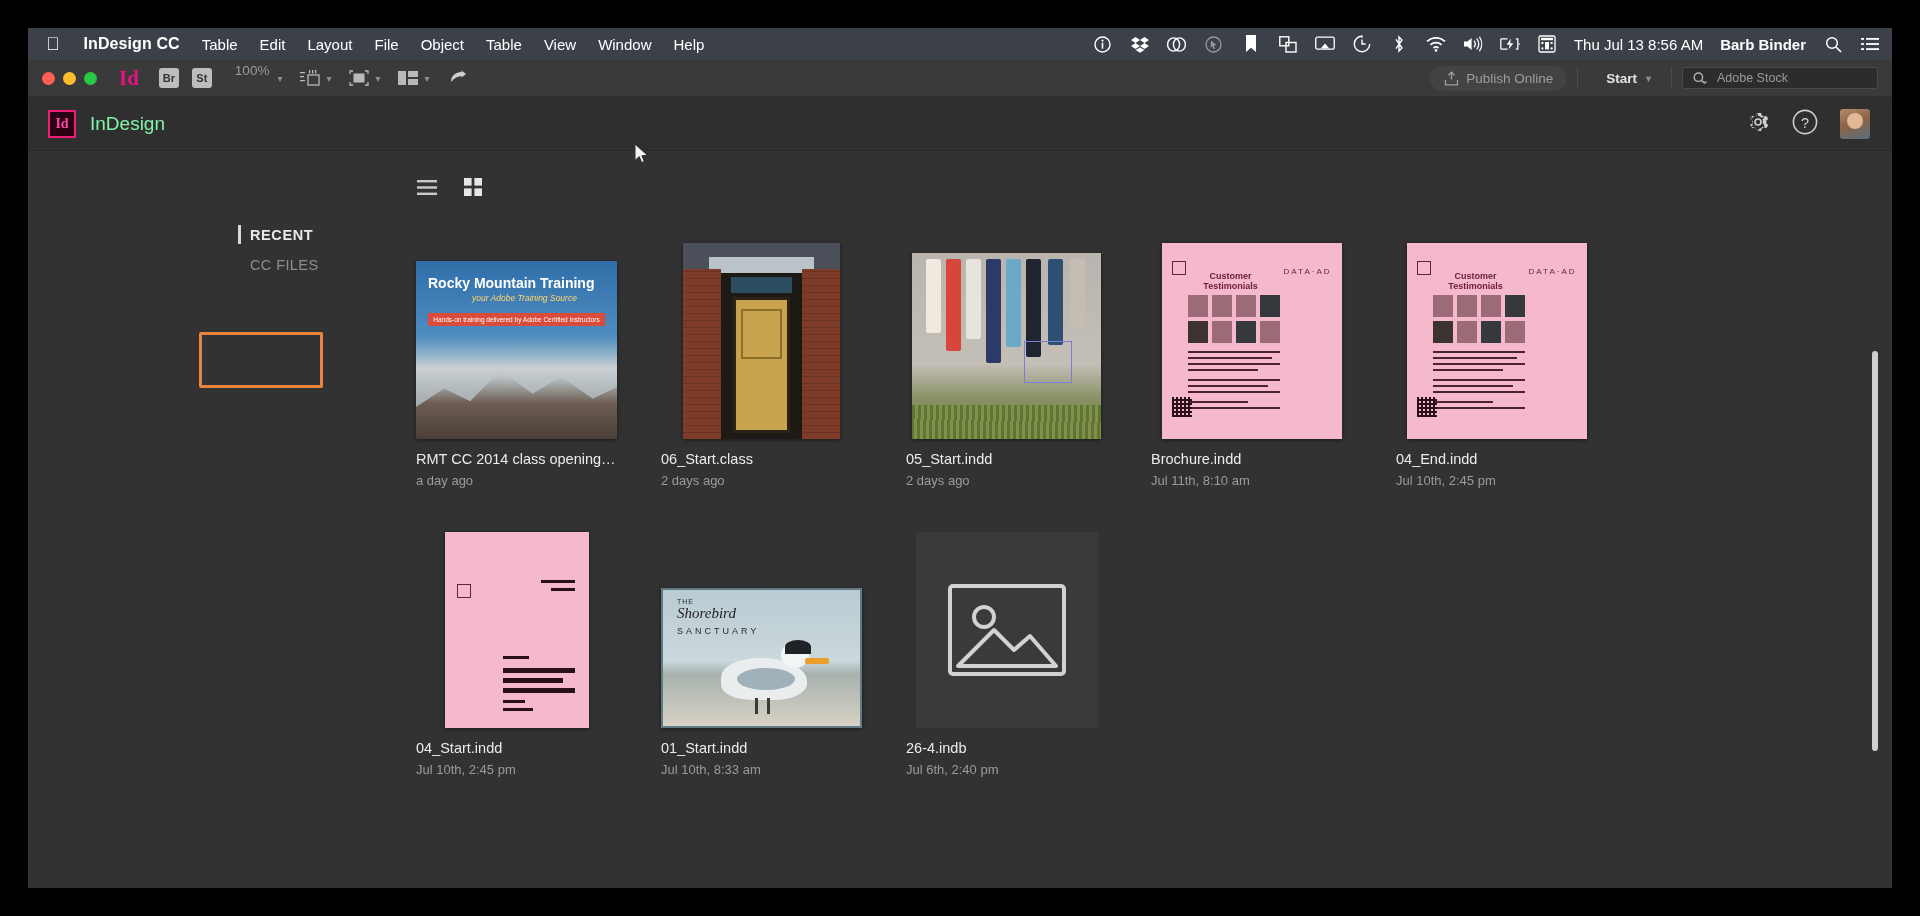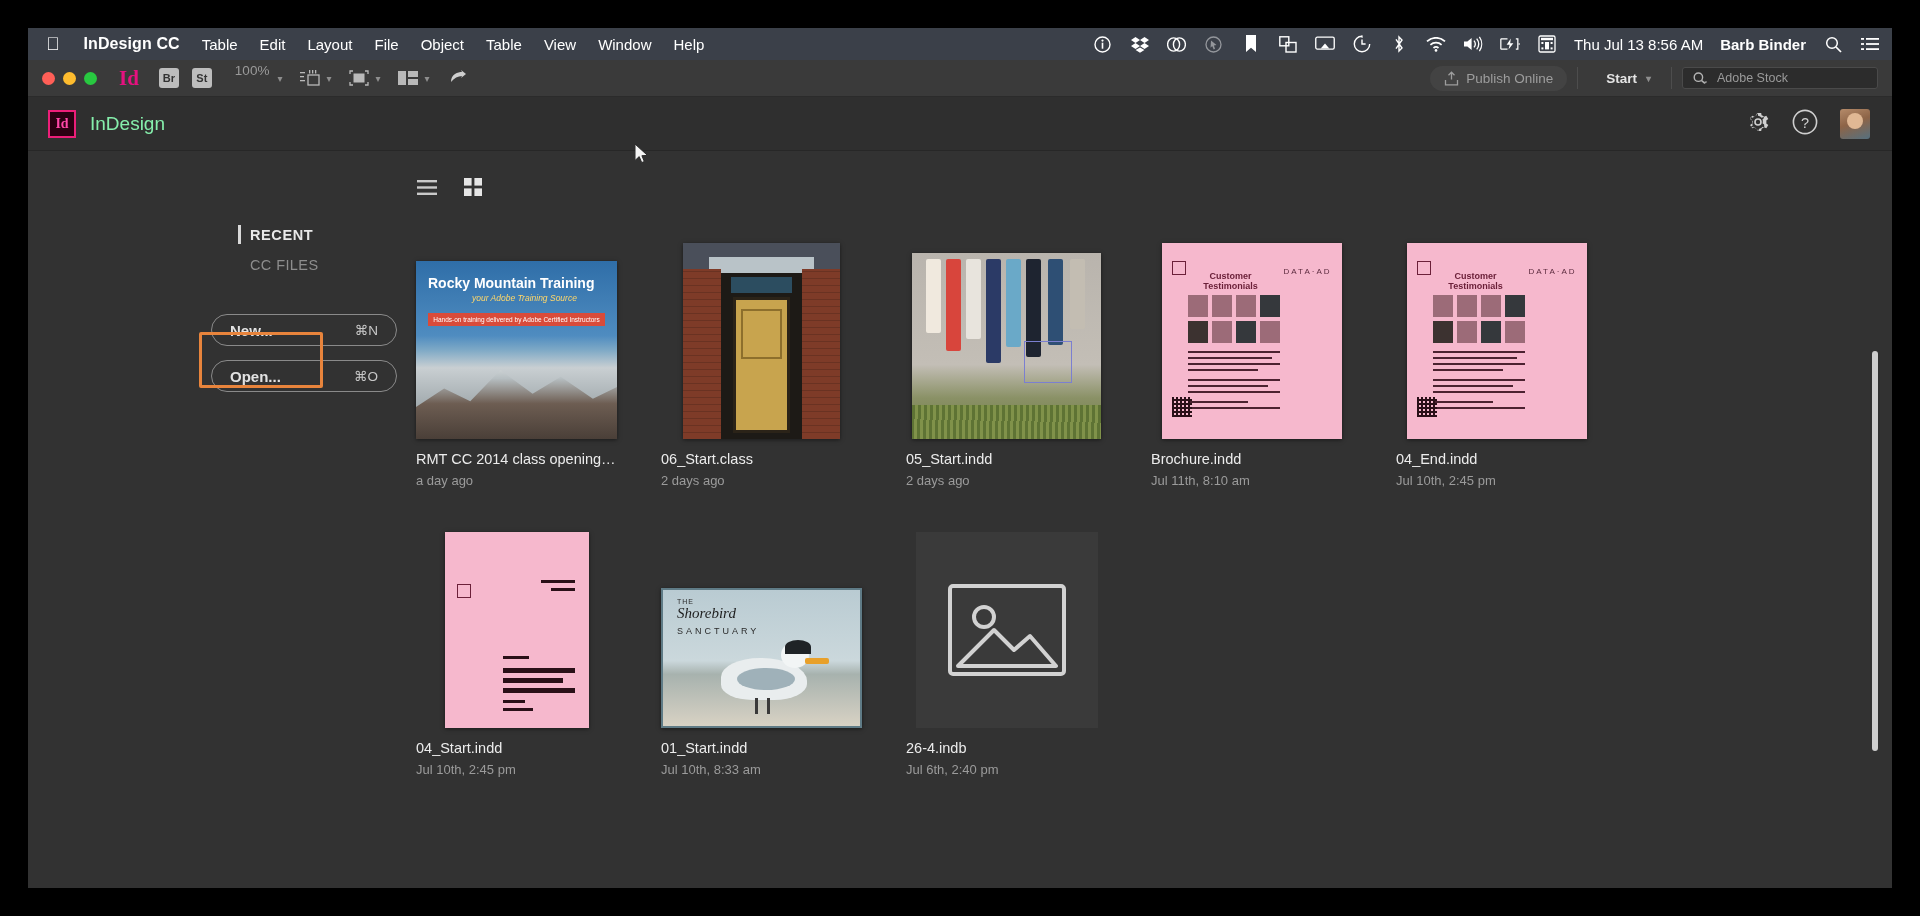--- a/index.html
+++ b/index.html
@@ -417,30 +417,20 @@
       <div class="sidebar">
         <div class="side-tab">
           <span class="bar"></span>
           <span class="side-label">RECENT</span>
         </div>
         <div class="side-tab2">
           <span class="side-label muted">CC FILES</span>
         </div>
         <div class="hl-box"></div>
 
-        <div class="sidebtns">
-          <div class="sbtn">
-            <span>New...</span>
-            <span class="key">⌘N</span>
-          </div>
-          <div class="sbtn">
-            <span>Open...</span>
-            <span class="key">⌘O</span>
-          </div>
-        </div>
       </div>
 
       <div class="content">
         <div class="viewtoggle">
           <span class="vt">
             <svg width="20" height="15" viewBox="0 0 20 15">
                 <rect x="0" y="0" width="20" height="2.4" fill="#c9c9c9"></rect>
                 <rect x="0" y="6.3" width="20" height="2.4" fill="#c9c9c9"></rect>
                 <rect x="0" y="12.6" width="20" height="2.4" fill="#c9c9c9"></rect>
               </svg>

